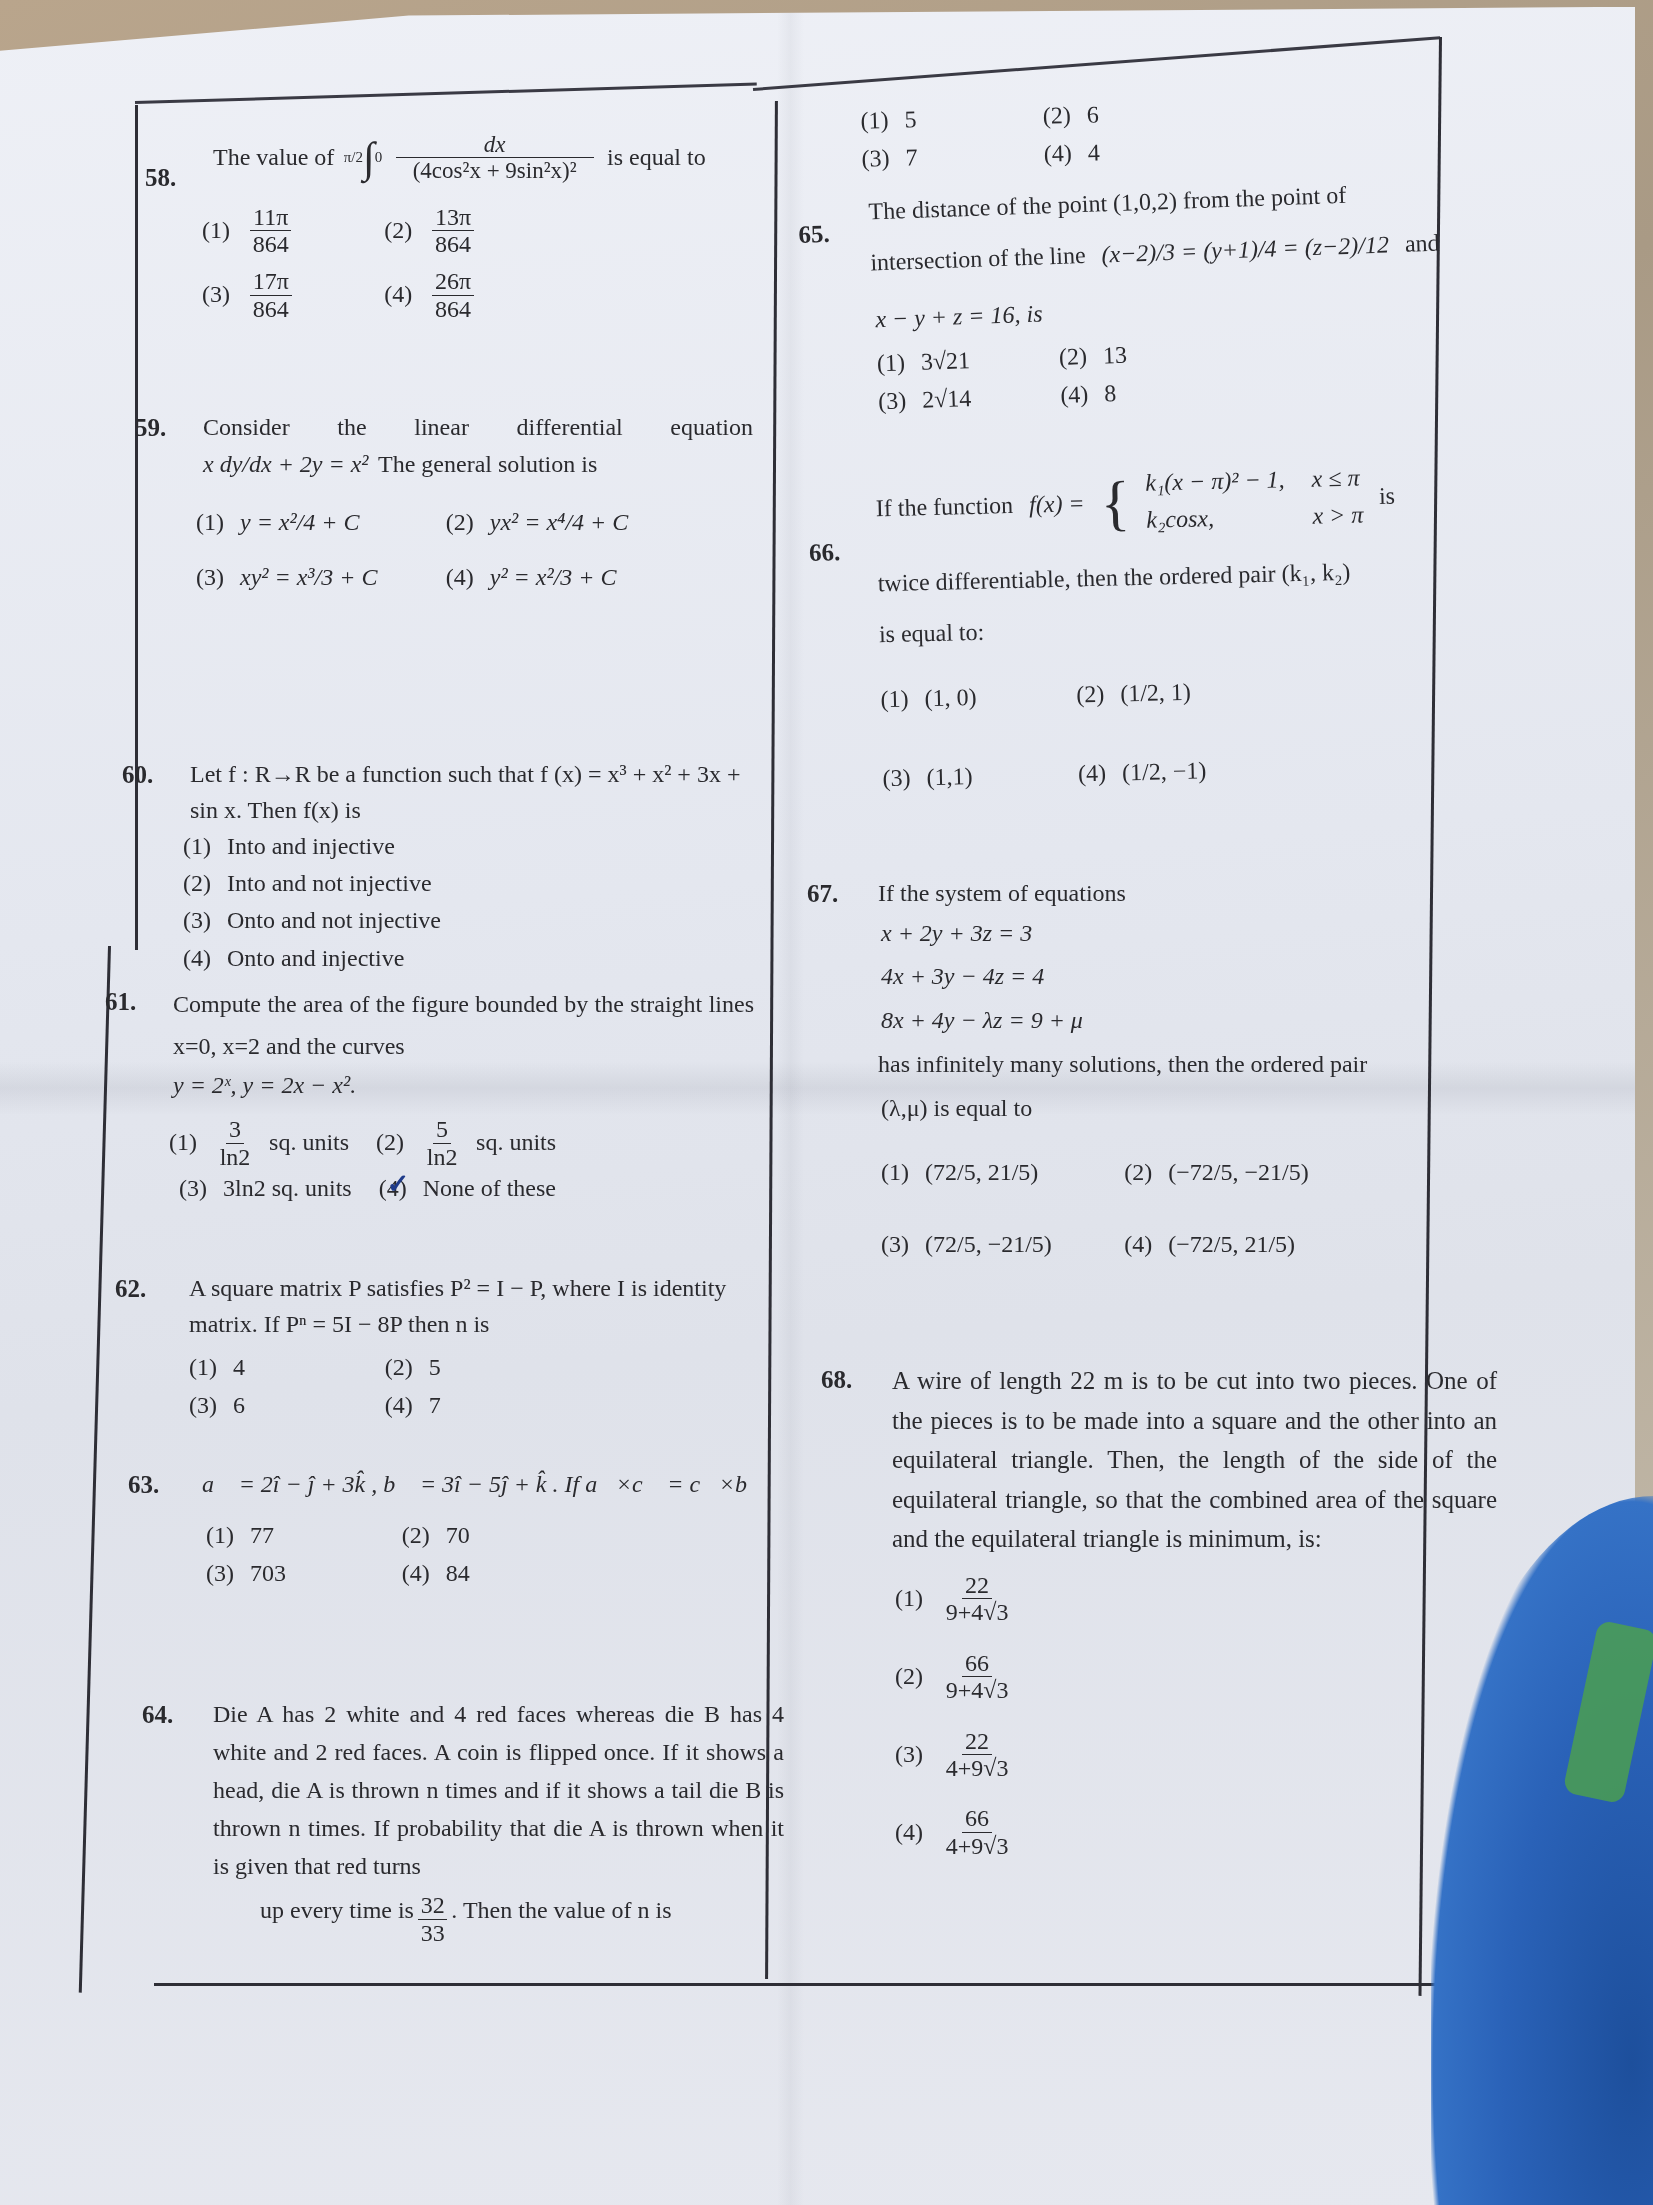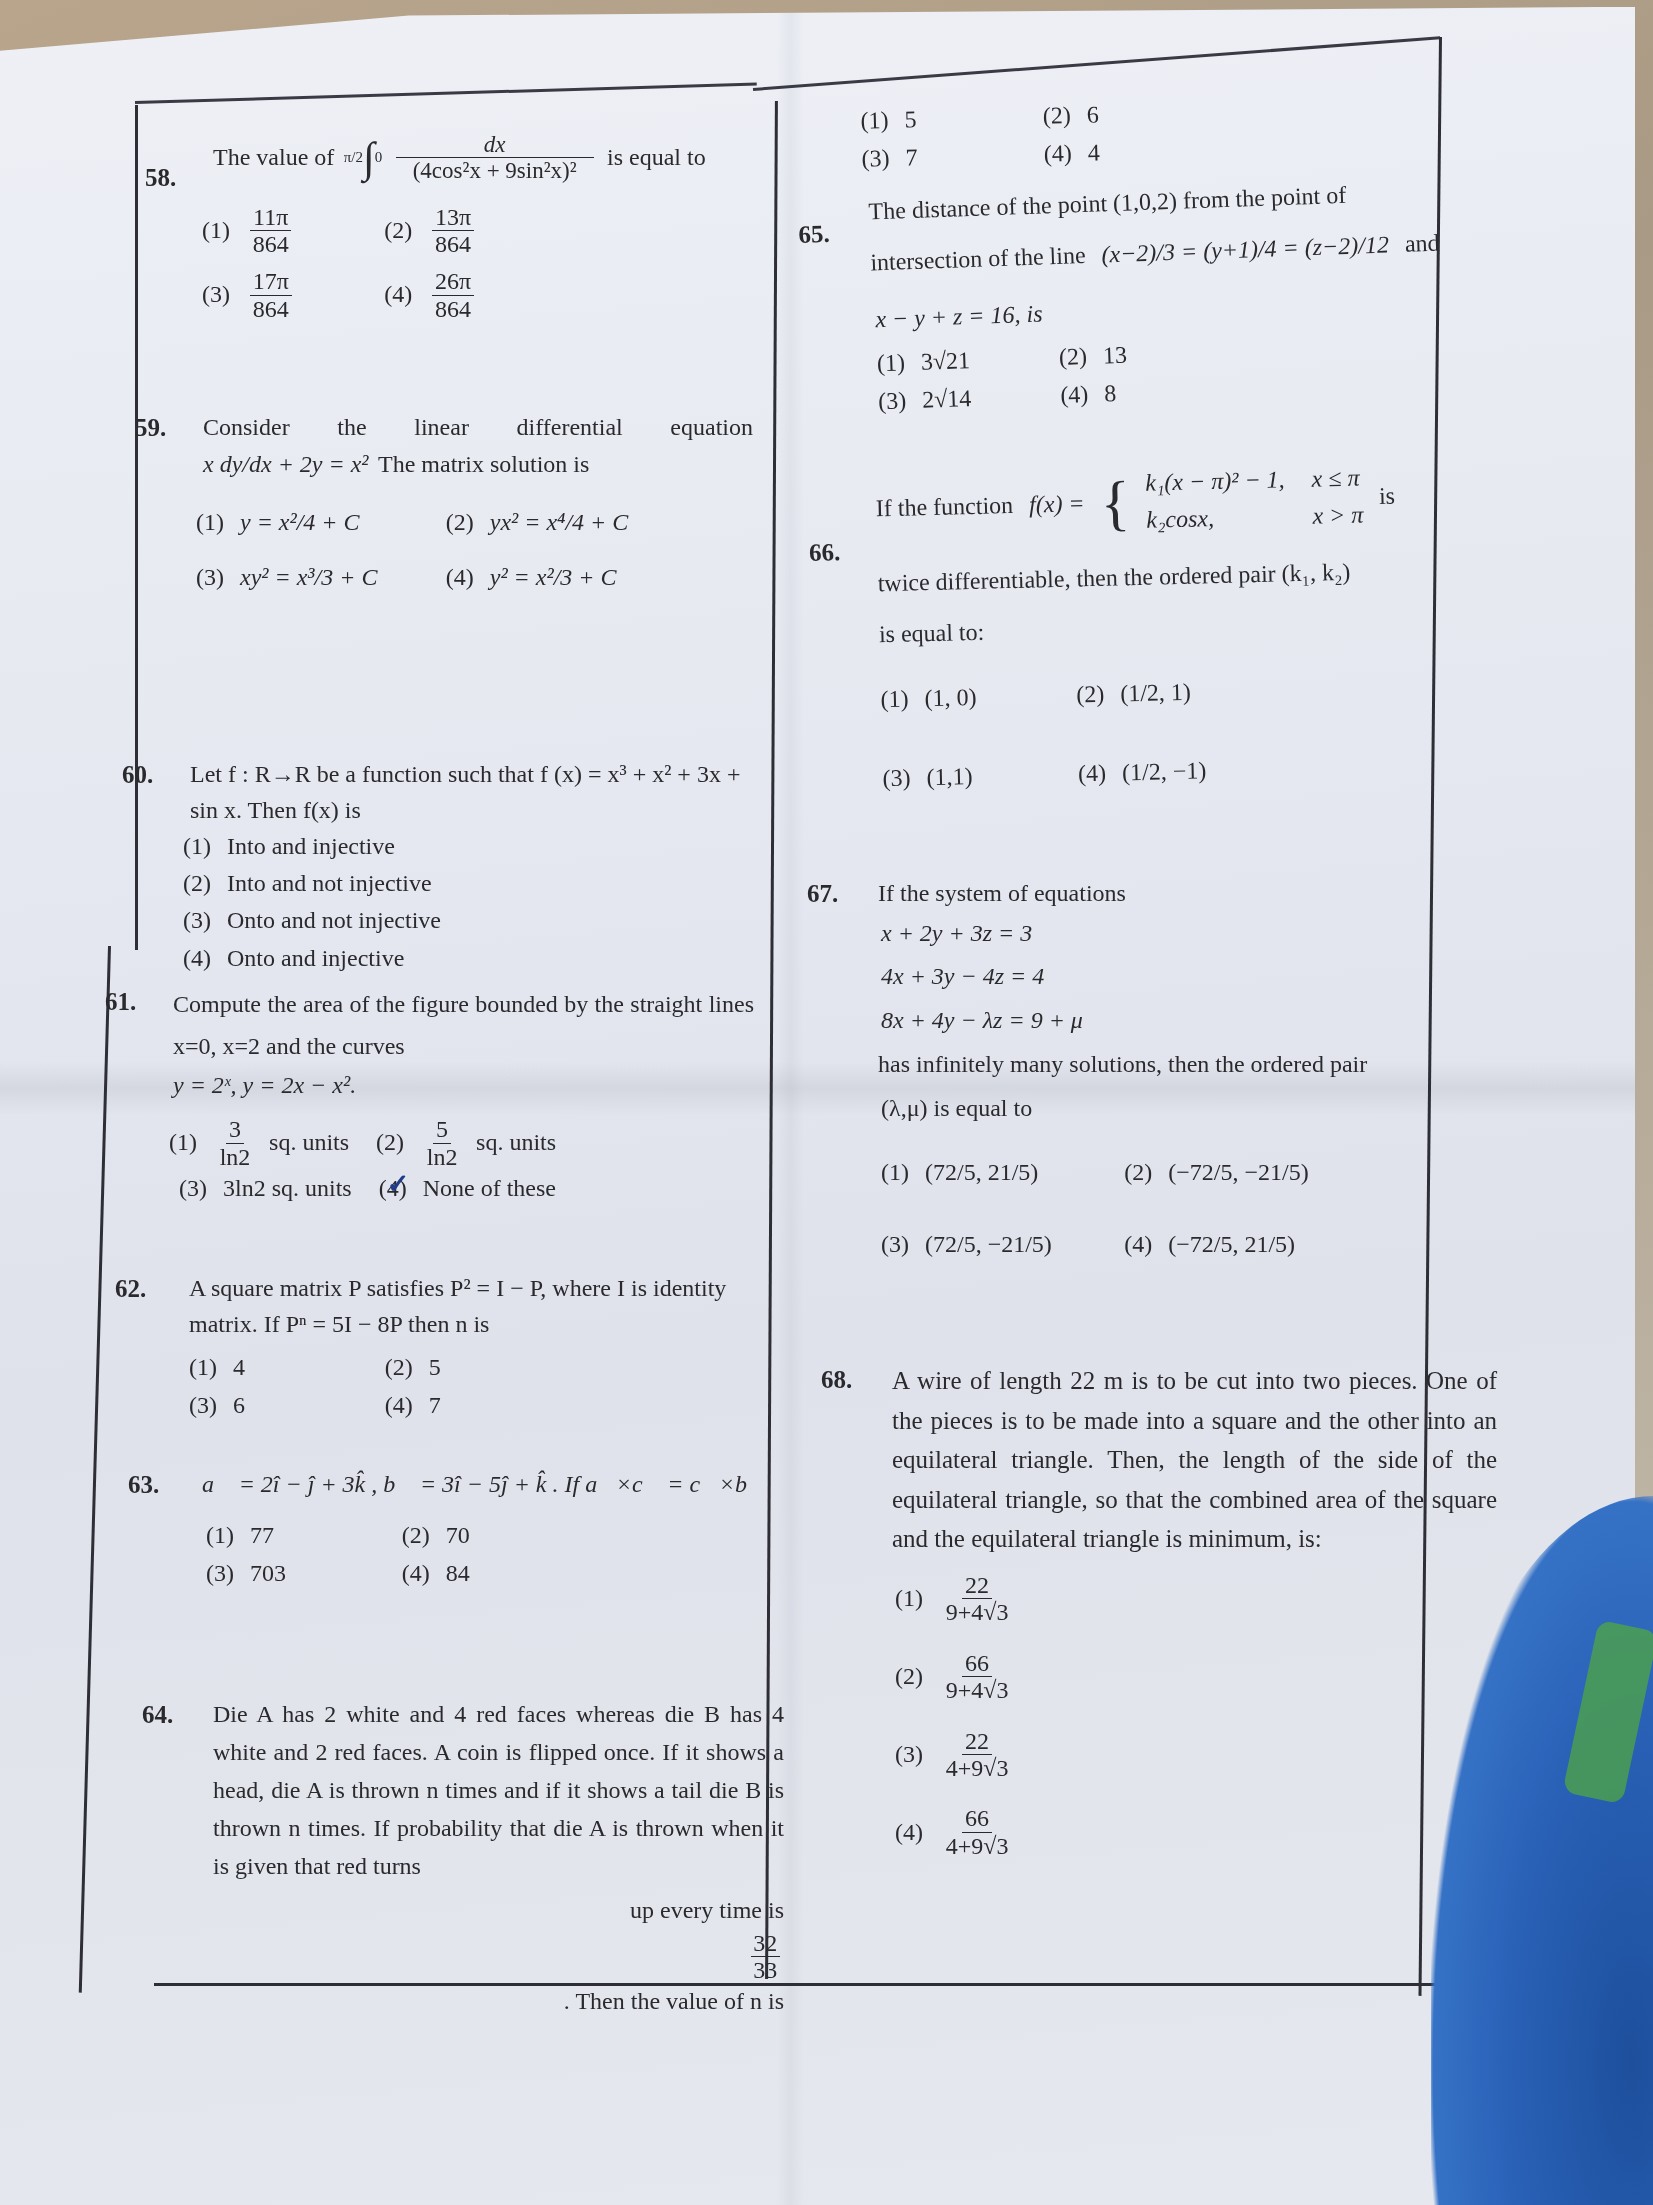--- a/index.html
+++ b/index.html
@@ -103,21 +103,21 @@
         </span>
       </div>
   </div>
 </div>
 
 <div class="q" style="left:135px; top:409px; width:618px;">
   <span class="qnum">59.</span>
   <div class="qbody justify" style="margin-left:68px;">Consider the linear differential equation</div>
   <div style="margin-left:68px; display:flex; gap:9.5px; align-items:center;">
     <span class="math">x dy/dx + 2y = x²</span>
-    <span>The matrix solution is</span>
+    <span>The general solution is</span>
   </div>
   <div class="opts" style="margin-left:61px; width:486px; row-gap:17.6px; margin-top:20px;">
     <div class="opt">
         <span class="olabel">(1)</span>
         <span class="math">y = x²/4 + C</span>
       </div>
     <div class="opt">
         <span class="olabel">(2)</span>
         <span class="math">yx² = x⁴/4 + C</span>
       </div>
@@ -231,21 +231,21 @@
     <div class="opt">
         <span class="olabel">(4)</span>
         <span>84</span>
       </div>
   </div>
 </div>
 
 <div class="q" style="left:142px; top:1696px; width:642px;">
   <span class="qnum">64.</span>
   <div class="qbody" style="margin-left:71px; line-height:1.58; text-align:justify;">Die A has 2 white and 4 red faces whereas die B has 4 white and 2 red faces. A coin is flipped once. If it shows a head, die A is thrown n times and if it shows a tail die B is thrown n times. If probability that die A is thrown when it is given that red turns</div>
-  <div style="margin-left:36px; display:flex; align-items:flex-end; margin-top:6.8px;flex-direction:column;">
+  <div style="margin-left:118px; display:flex; align-items:flex-start; margin-top:6.8px;">
     <span>up every time is</span>
     <span class="frac">
         <span class="n">32</span>
         <span class="d">33</span>
       </span>
     <span>. Then the value of n is</span>
   </div>
 </div>
 
 <div class="q" style="left:861px; top:91px; width:405px;">

